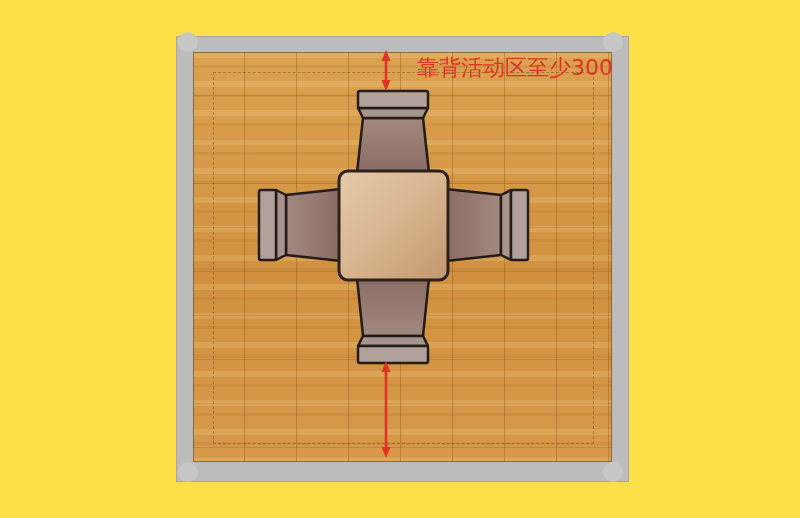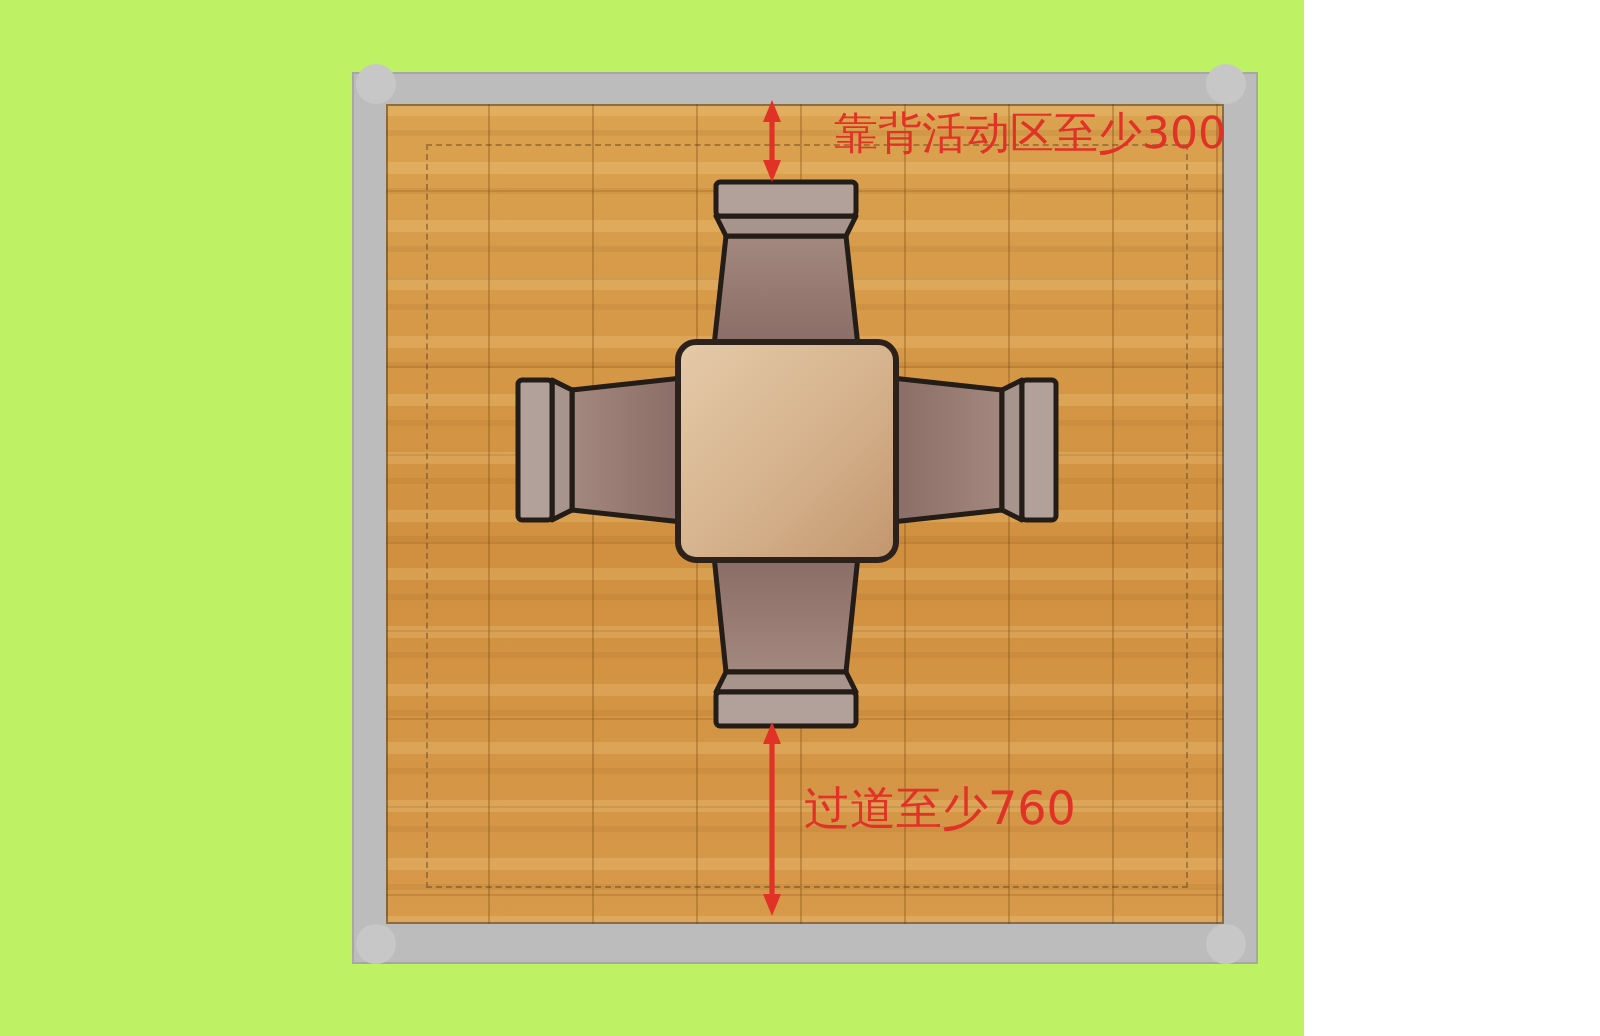--- a/index.html
+++ b/index.html
@@ -13,21 +13,21 @@
     --chair-bevel:#a7948d;
     --chair-seat-light:#a3887f;
     --chair-seat-dark:#8a6d66;
     --table-light:#e5caa9;
     --table-mid:#d5b28c;
     --table-dark:#c2966d;
     --floor-edge:rgba(84,66,45,0.6);
   }
   html,body{margin:0;padding:0;background:#ffffff;}
   .canvas{
-    position:relative;width:652px;height:518px;background:#bef264;overflow:hidden;
+    position:relative;width:800px;height:518px;background:#fde047;overflow:hidden;
     font-family:"DejaVu Sans","Liberation Sans",sans-serif;
   }
   .wall{
     position:absolute;left:176px;top:36px;width:453px;height:446px;
     background:var(--wall-gray);
     border:1px solid var(--wall-edge);
     box-sizing:border-box;
   }
   .floor{
     position:absolute;left:193px;top:52px;width:419px;height:410px;
@@ -124,15 +124,14 @@
       <polygon points="386,91 381.5,80 390.5,80" style="fill:var(--accent-red)"></polygon>
     </g>
     <g>
       <line x1="386" y1="369" x2="386" y2="450" style="stroke:var(--accent-red)" stroke-width="2.6"></line>
       <polygon points="386,361 381.5,372 390.5,372" style="fill:var(--accent-red)"></polygon>
       <polygon points="386,458 381.5,447 390.5,447" style="fill:var(--accent-red)"></polygon>
     </g>
   </svg>
 
   <div class="label label-top">靠背活动区至少300</div>
-  <div class="label label-bottom">过道至少760</div>
 
 </div>
 
 </body></html>

